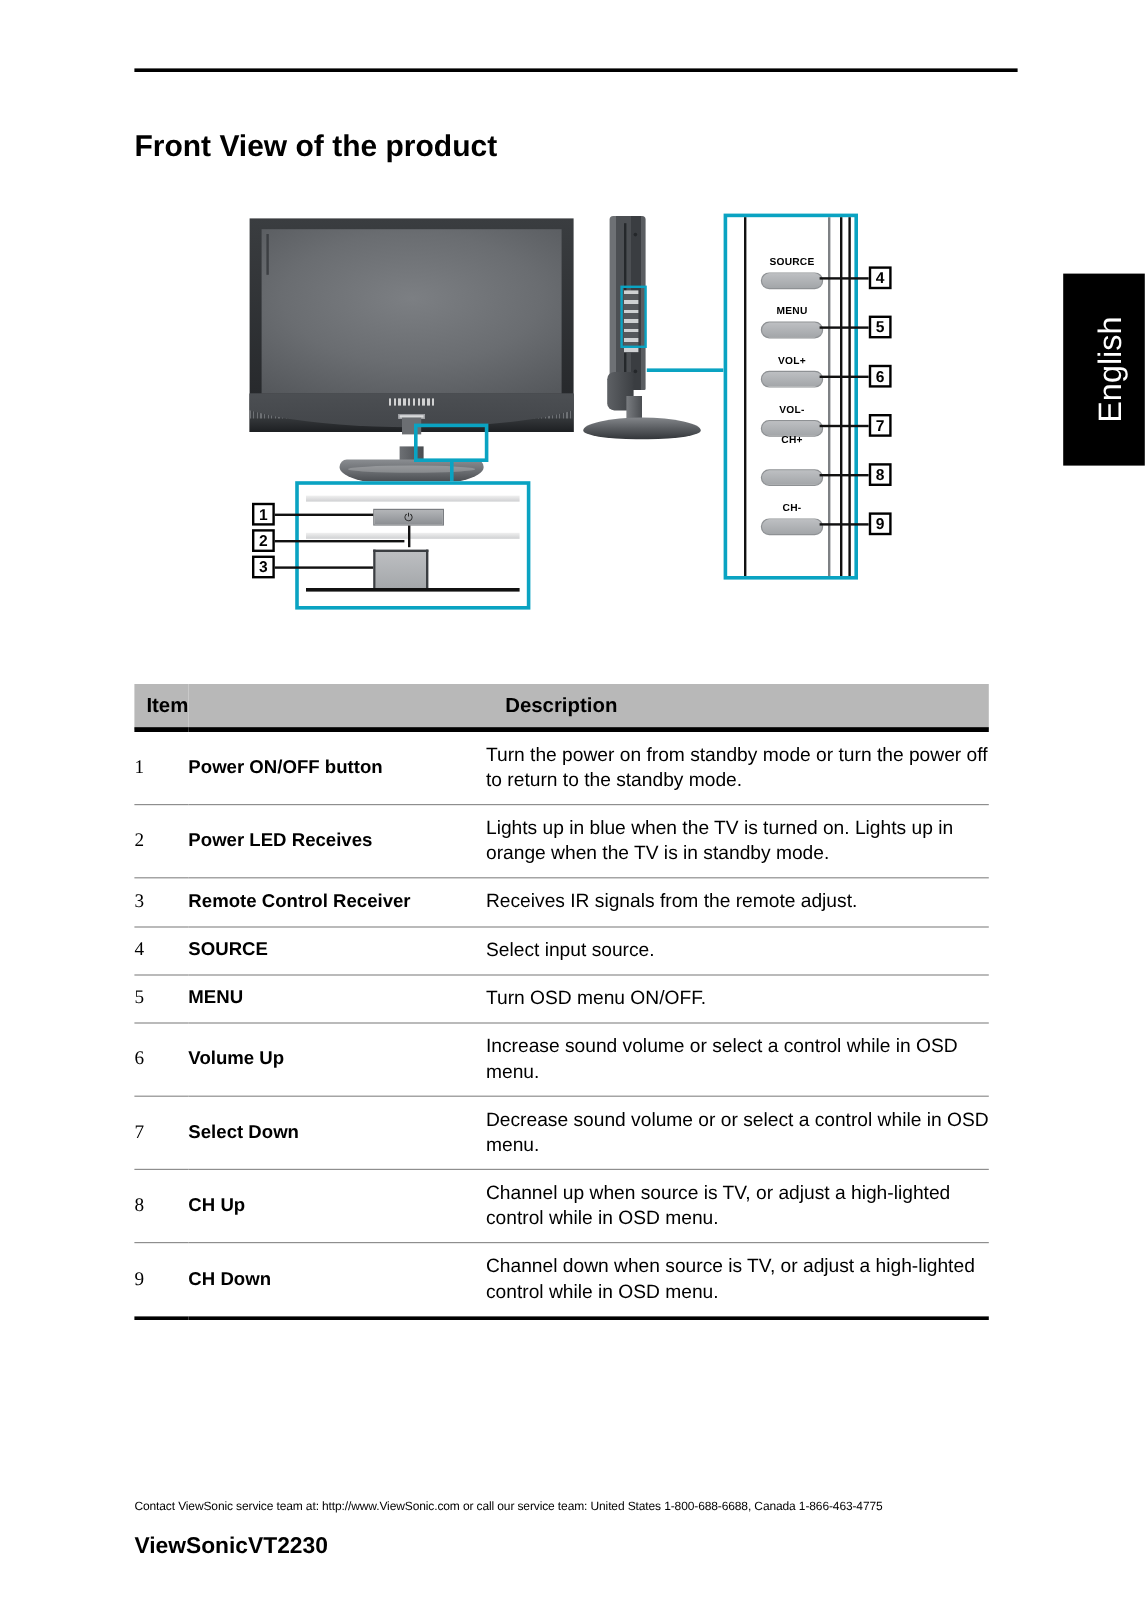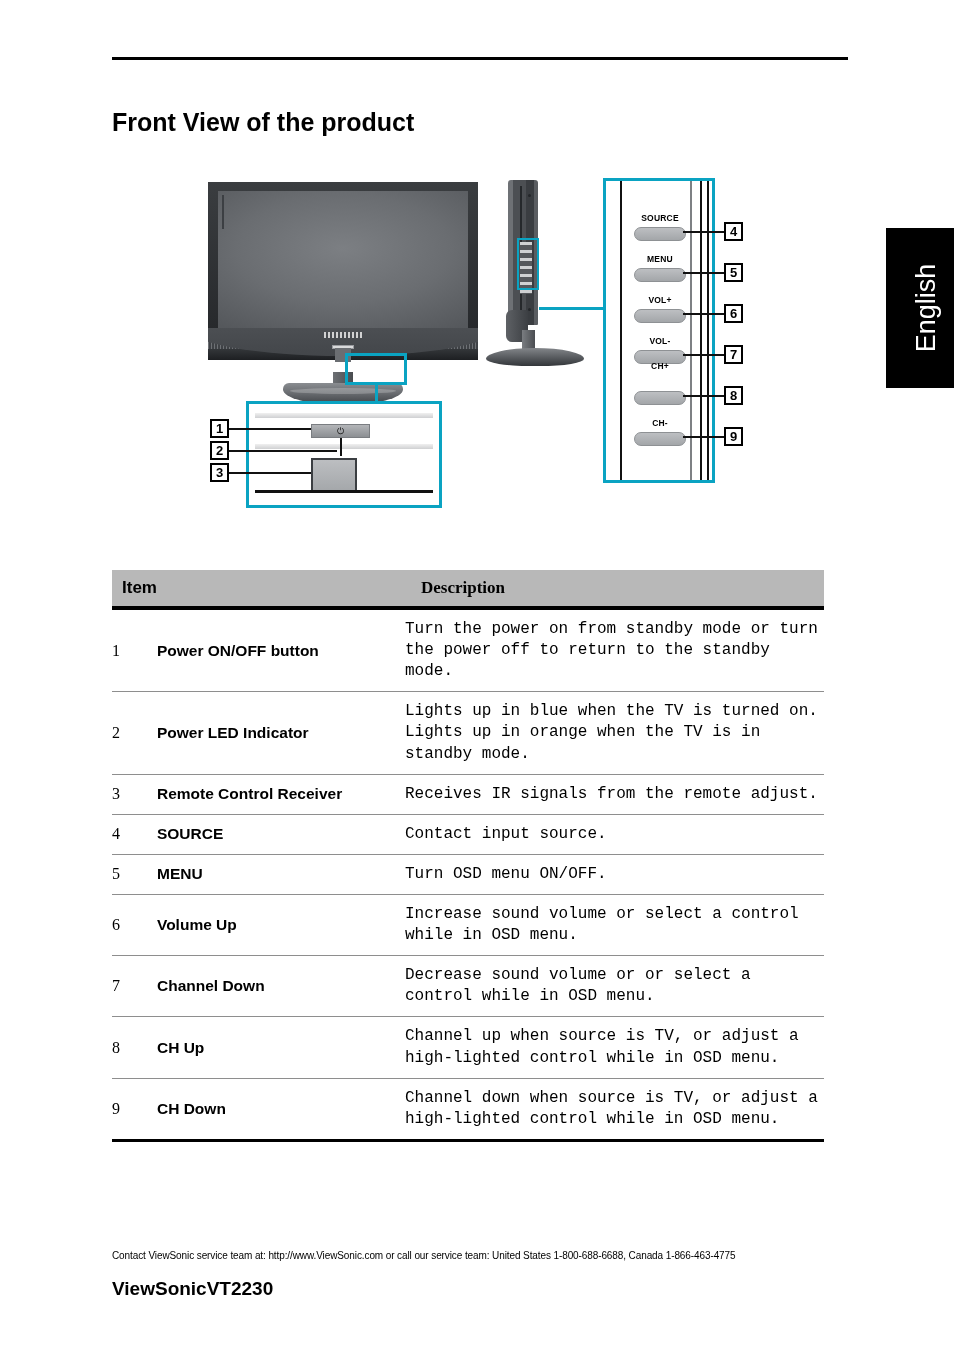--- a/index.html
+++ b/index.html
@@ -199,34 +199,34 @@
   }
   .ptagline{ position:absolute; height:1.5px; background:#111; }
 
   
   .tbl{ position:absolute; left:112px; top:570px; width:712px; }
   .tbl table{ border-collapse:collapse; width:100%; }
   .tbl thead th{
     background:#b8b8b8; text-align:left; font-size:17px; font-weight:bold;
     padding:8px 0 8px 10px; border-bottom:4px solid #000;
   }
-  .tbl thead th.c-desc{ padding-left:16px;font-family:Liberation Serif, serif; }
+  .tbl thead th.c-desc{ padding-left:16px; }
   .col-num{ width:38px; }
   .col-item{ width:248px; }
   .tbl tbody td{
     border-bottom:1px solid #8e8e8e; vertical-align:middle;
     padding:9px 0 9px 0;
   }
   .tbl tbody tr:last-child td{ border-bottom:3px solid #000; }
   td.c-num{
     font-family:"Liberation Serif", serif; font-size:16px; padding-left:10px;
   }
   td.c-item{ font-size:15.5px; font-weight:bold; padding-left:0; }
   td.c-desc{
-    font-family:Liberation Mono, monospace; font-size:16px; line-height:1.32;
+    font-family:Liberation Sans, sans-serif; font-size:16px; line-height:1.32;
     padding-left:16px; padding-right:12px;
   }
 
   
   .foot-contact{
     position:absolute; left:112px; top:1250px; width:740px;
     font-size:10px; letter-spacing:-.1px;
   }
   .foot-bar{
     position:absolute; left:112px; top:1278px; width:736px;
@@ -352,46 +352,46 @@
       </tr>
     </thead>
     <tbody id="tbody">
         <tr>
           <td class="c-num">1</td>
           <td class="c-item">Power ON/OFF button</td>
           <td class="c-desc">Turn the power on from standby mode or turn the power off to return to the standby mode.</td>
         </tr>
         <tr>
           <td class="c-num">2</td>
-          <td class="c-item">Power LED Indicator</td>
+          <td class="c-item">Power LED Receives</td>
           <td class="c-desc">Lights up in blue when the TV is turned on. Lights up in orange when the TV is in standby mode.</td>
         </tr>
         <tr>
           <td class="c-num">3</td>
           <td class="c-item">Remote Control Receiver</td>
           <td class="c-desc">Receives IR signals from the remote adjust.</td>
         </tr>
         <tr>
           <td class="c-num">4</td>
           <td class="c-item">SOURCE</td>
-          <td class="c-desc">Contact input source.</td>
+          <td class="c-desc">Select input source.</td>
         </tr>
         <tr>
           <td class="c-num">5</td>
           <td class="c-item">MENU</td>
           <td class="c-desc">Turn OSD menu ON/OFF.</td>
         </tr>
         <tr>
           <td class="c-num">6</td>
           <td class="c-item">Volume Up</td>
           <td class="c-desc">Increase sound volume or select a control while in OSD menu.</td>
         </tr>
         <tr>
           <td class="c-num">7</td>
-          <td class="c-item">Channel Down</td>
+          <td class="c-item">Select Down</td>
           <td class="c-desc">Decrease sound volume or or select a control while in OSD menu.</td>
         </tr>
         <tr>
           <td class="c-num">8</td>
           <td class="c-item">CH Up</td>
           <td class="c-desc">Channel up when source is TV, or adjust a high-lighted control while in OSD menu.</td>
         </tr>
         <tr>
           <td class="c-num">9</td>
           <td class="c-item">CH Down</td>

